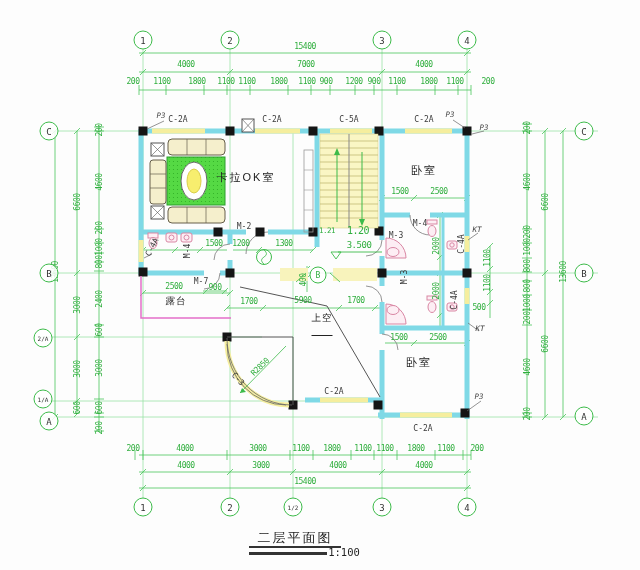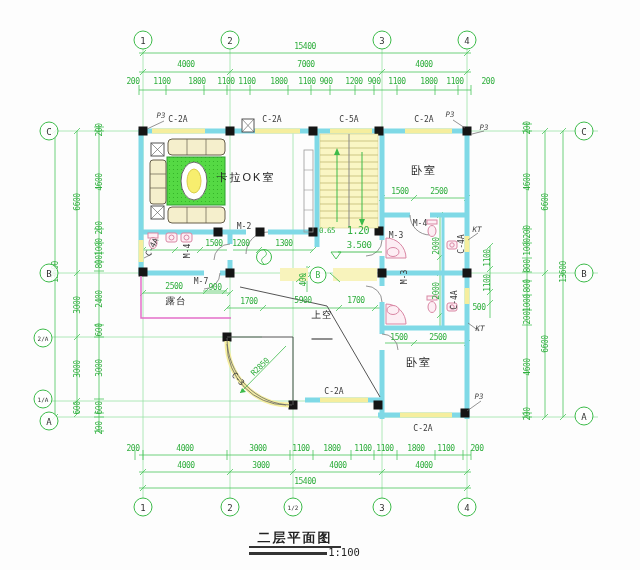--- a/index.html
+++ b/index.html
@@ -7,27 +7,27 @@
           font-family:"Liberation Sans",sans-serif;}
   .canvas svg{position:absolute;left:0;top:0;}
   span{position:absolute;white-space:nowrap;}
   .dim{transform:translate(-50%,-50%);font:8px "DejaVu Sans Mono",monospace;color:#2fae3d;letter-spacing:-0.5px;}
   .dimv{transform:translate(-50%,-50%) rotate(-90deg);}
   .lbl{transform:translate(-50%,-50%);font:8px "DejaVu Sans Mono",monospace;color:#3a3a3a;}
   .lblv{transform:translate(-50%,-50%) rotate(-90deg);}
   .mk{transform:translate(-50%,-50%);font:italic 7.5px "DejaVu Sans Mono",monospace;color:#444;}
   .room{transform:translate(-50%,-50%);font:11px "Liberation Sans",sans-serif;color:#222;letter-spacing:2px;}
   .room.sm{font-size:9.5px;letter-spacing:1px;}
-  .uline{border-bottom:1px solid #222;padding-bottom:17px;}
+  .uline{border-bottom:1px solid #222;padding-bottom:10px;}
   .bub{width:17px;height:17px;border:1px solid #3dbb4a;border-radius:50%;transform:translate(-50%,-50%);
        display:flex;align-items:center;justify-content:center;font:9px "DejaVu Sans Mono",monospace;
        color:#333;background:rgba(255,255,255,.85);}
   .bub.sm{font-size:6px;}
   .bub.tiny{width:15px;height:15px;font-size:8px;color:#2fae3d;border-color:#3dbb4a;}
-  .title{transform:translate(-50%,-50%);font-weight:bold;font-size:13px;color:#222;letter-spacing:2px;}
+  .title{transform:translate(-50%,-50%);font-weight:normal;font-size:13px;color:#222;letter-spacing:2px;}
   .scale{transform:translate(-50%,-50%);font:10.5px "DejaVu Sans Mono",monospace;color:#222;}
   .tline{position:absolute;background:#333;}
   .wm{transform:translate(-50%,-50%);font-size:19px;font-weight:bold;letter-spacing:2px;color:#dedede;
       text-shadow:1px 1px 0 #ffffff,-1px -1px 0 #c9c9c9;}
 </style>
 </head>
 <body>
 
 <div class="canvas">
 
@@ -459,21 +459,21 @@
 <span class="mk" style="left:477px;top:229px">KT</span>
 <span class="mk" style="left:480px;top:328px">KT</span>
 
 <span class="room" style="left:246px;top:177px">卡拉OK室</span>
 <span class="room" style="left:424px;top:170px">卧室</span>
 <span class="room" style="left:419px;top:362px">卧室</span>
 <span class="room sm" style="left:176px;top:301px">露台</span>
 <span class="room sm uline" style="left:322px;top:324px">上空</span>
 
 <span class="dim" style="left:359px;top:245px;font-size:9px">3.500</span>
-<span class="dim" style="left:327px;top:230px;font-size:7.5px">0.65</span>
+<span class="dim" style="left:327px;top:230px;font-size:7.5px">1.21</span>
 <span class="dim" style="left:358px;top:230px;font-size:10px">1.20</span>
 <span class="dim" style="left:260px;top:367px;transform:translate(-50%,-50%) rotate(-44deg)">R2850</span>
 
 <span class="dim" style="left:214px;top:243px">1500</span>
 <span class="dim" style="left:241px;top:243px">1200</span>
 <span class="dim" style="left:284px;top:243px">1300</span>
 <span class="dim" style="left:174px;top:286px">2500</span>
 <span class="dim" style="left:215px;top:287px">900</span>
 <span class="dim" style="left:249px;top:301px">1700</span>
 <span class="dim" style="left:303px;top:300px">5900</span>

